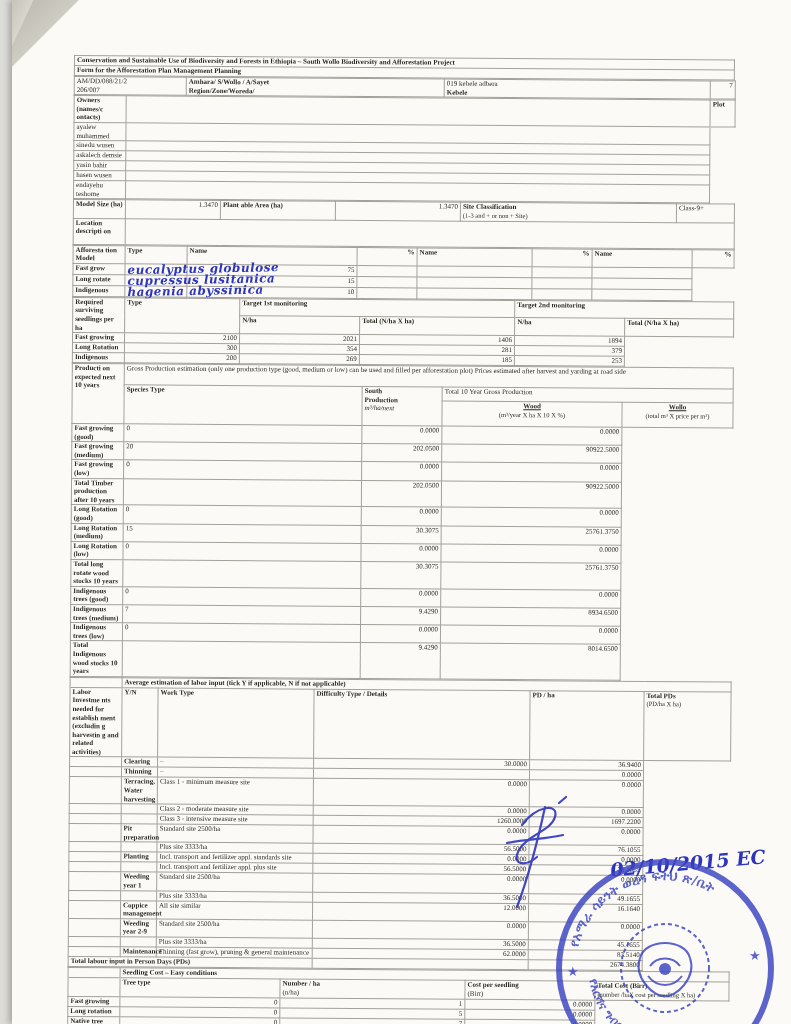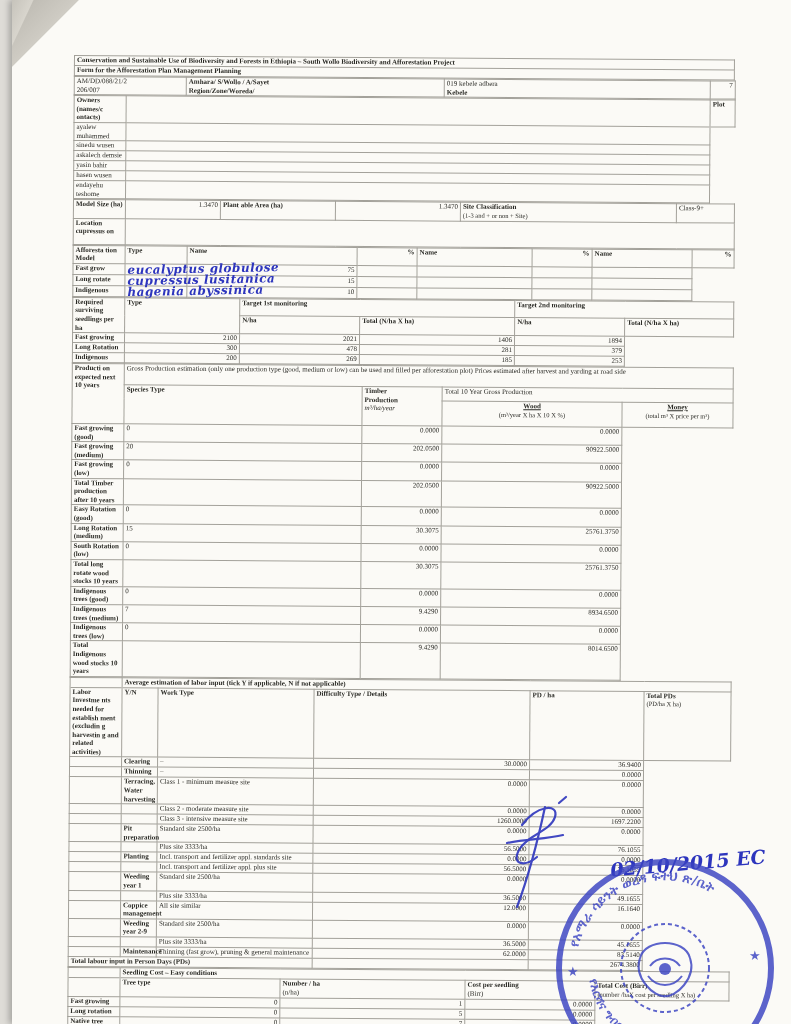--- a/index.html
+++ b/index.html
@@ -157,21 +157,21 @@
         <td class="num">1.3470</td>
         <td class="b">Plant able Area (ha)</td>
         <td class="num">1.3470</td>
         <td>
           <span class="b">Site Classification</span><br>
           <span class="sub">(1-3 and + or non + Site)</span>
         </td>
         <td>Class-9+</td>
       </tr>
       <tr style="height:26px">
-        <td class="b lblcell">Location cupressus on</td>
+        <td class="b lblcell">Location descripti on</td>
         <td colspan="5"></td>
       </tr>
     </tbody>
       </table>
 
     <table class="t">
       <colgroup>
           <col style="width:52px">
           <col style="width:62px">
           <col style="width:170px">
@@ -262,21 +262,21 @@
             <td class="b">Fast growing</td>
             <td class="num">2100</td>
             <td class="num">2021</td>
             <td class="num">1406</td>
             <td class="num">1894</td>
           </tr>
 
           <tr>
             <td class="b">Long Rotation</td>
             <td class="num">300</td>
-            <td class="num">478</td>
+            <td class="num">354</td>
             <td class="num">281</td>
             <td class="num">379</td>
           </tr>
 
           <tr>
             <td class="b">Indigenous</td>
             <td class="num">200</td>
             <td class="num">269</td>
             <td class="num">185</td>
             <td class="num">253</td>
@@ -293,33 +293,33 @@
           <col style="width:111px">
         </colgroup>
       <tbody>
           <tr>
         <td class="b lblcell" rowspan="15">Producti on expected next 10 years</td>
         <td colspan="4" class="sub" style="height:20px">Gross Production estimation (only one production type (good, medium or low) can be used and filled per afforestation plot) Prices estimated after harvest and yarding at road side</td>
       </tr>
       <tr>
         <td class="b" rowspan="2" style="height:38px">Species Type</td>
         <td rowspan="2">
-          <div class="b">Timber</div>
+          <div class="b">South</div>
           <div class="b">Production</div>
-          <div style="font-style:italic">m³/ha/year</div>
+          <div style="font-style:italic">m³/ha/next</div>
         </td>
         <td colspan="2">Total 10 Year Gross Production</td>
       </tr>
       <tr>
         <td class="ctr">
           <span class="b ul">Wood</span><br>
           <span class="sub">(m³/year  X  ha  X  10  X  %)</span>
         </td>
         <td class="ctr">
-          <span class="b ul">Money</span><br>
+          <span class="b ul">Wollo</span><br>
           <span class="sub">(total m³  X  price per m³)</span>
         </td>
       </tr>
       </tbody>
         <tbody>
 
           <tr>
             <td class="b">Fast growing (good)</td>
             <td>0</td>
             <td class="num">0.0000</td>
@@ -341,35 +341,35 @@
           </tr>
 
           <tr>
             <td class="b">Total Timber production after 10 years</td>
             <td></td>
             <td class="num">202.0500</td>
             <td class="num">90922.5000</td>
           </tr>
 
           <tr>
-            <td class="b">Easy Rotation (good)</td>
+            <td class="b">Long Rotation (good)</td>
             <td>0</td>
             <td class="num">0.0000</td>
             <td class="num">0.0000</td>
           </tr>
 
           <tr>
             <td class="b">Long Rotation (medium)</td>
             <td>15</td>
             <td class="num">30.3075</td>
             <td class="num">25761.3750</td>
           </tr>
 
           <tr>
-            <td class="b">South Rotation (low)</td>
+            <td class="b">Long Rotation (low)</td>
             <td>0</td>
             <td class="num">0.0000</td>
             <td class="num">0.0000</td>
           </tr>
 
           <tr>
             <td class="b">Total long rotate wood stocks 10 years</td>
             <td></td>
             <td class="num">30.3075</td>
             <td class="num">25761.3750</td>

